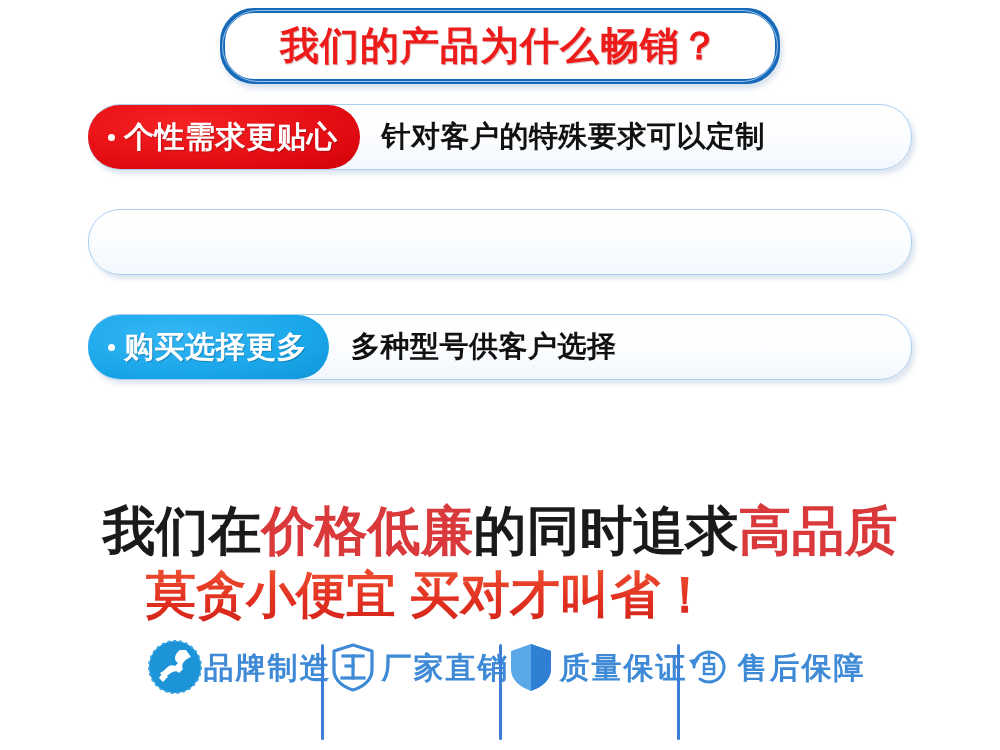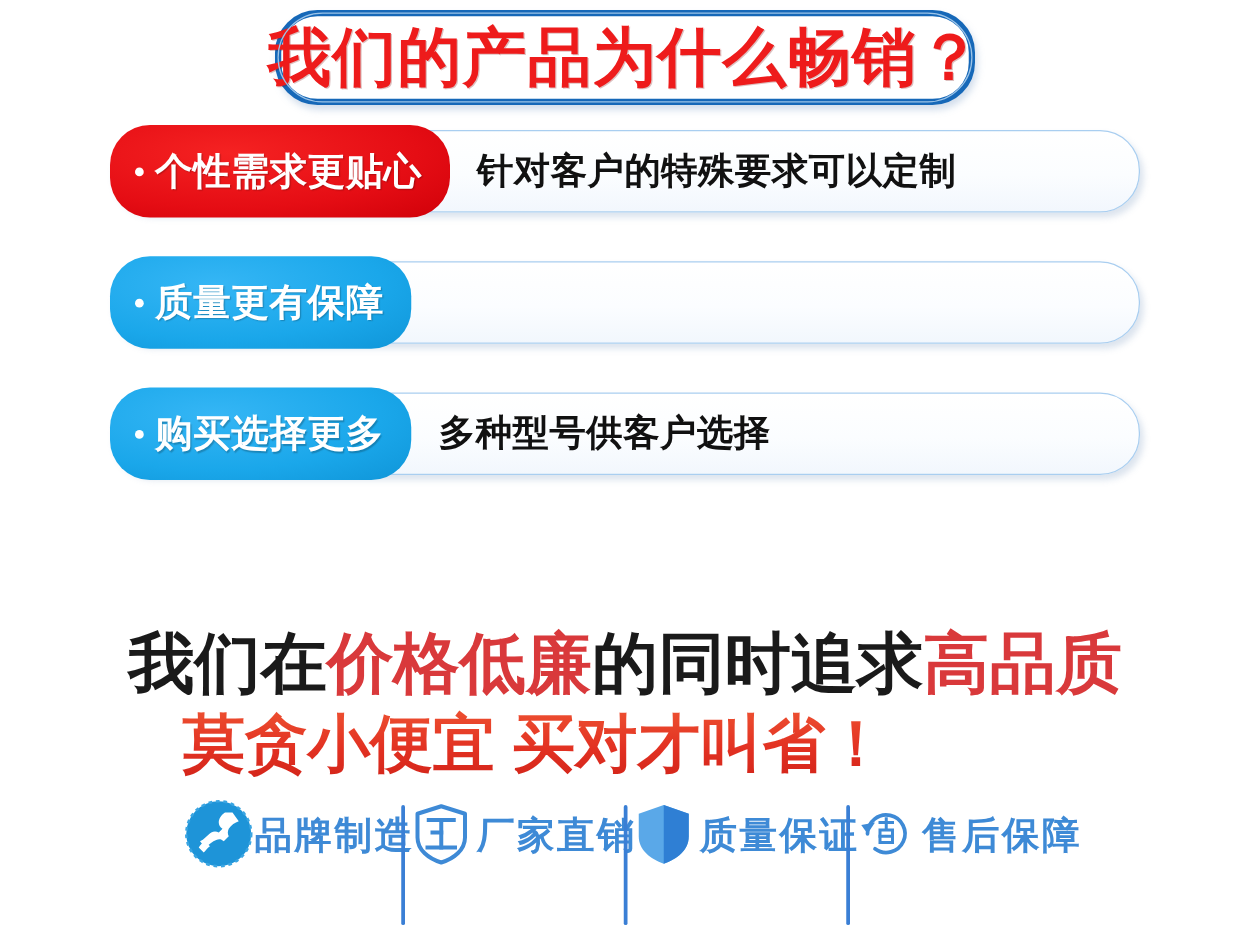--- a/index.html
+++ b/index.html
@@ -39,21 +39,21 @@
   .title-pill::after {
     content: "";
     position: absolute;
     left: -3px; right: -3px; top: -3px; bottom: -3px;
     border: 1px solid #9cc4e8;
     border-radius: 36px;
     pointer-events: none;
   }
   .title-text {
     color: #ee1b1b;
-    font-size: 51px;
+    font-size: 39px;
     font-weight: bold;
     letter-spacing: 1px;
     white-space: nowrap;
     text-shadow: 1px 1px 0 rgba(120,0,0,0.25);
   }
 
   
   .rows {
     position: absolute;
     left: 0;
@@ -66,21 +66,21 @@
     height: 64px;
     margin: 0 auto 39px auto;
     border: 1.5px solid #a9cef0;
     border-radius: 32px;
     background: linear-gradient(180deg, #ffffff 0%, #fbfdff 55%, #f2f7fd 100%);
     box-shadow: 3px 4px 5px rgba(140,165,200,0.30);
     display: flex;
     align-items: center;
   }
   .tag-pill {
-    height: 74px;
+    height: 64px;
     border-radius: 32px;
     display: flex;
     align-items: center;
     padding: 0 22px 0 20px;
     margin-left: -1px;
     box-sizing: border-box;
     white-space: nowrap;
     flex: 0 0 auto;
     position: relative;
     z-index: 2;
@@ -199,24 +199,20 @@
 
   <div class="feature-row">
     <div class="tag-pill red">
       <span class="tag-dot"></span>
       <span class="tag-label">个性需求更贴心</span>
     </div>
     <span class="feature-desc">针对客户的特殊要求可以定制</span>
   </div>
 
   <div class="feature-row">
-    <div class="tag-pill blue">
-      <span class="tag-dot"></span>
-      <span class="tag-label">质量更有保障</span>
-    </div>
   </div>
 
 
   <div class="feature-row">
     <div class="tag-pill blue">
       <span class="tag-dot"></span>
       <span class="tag-label">购买选择更多</span>
     </div>
     <span class="feature-desc">多种型号供客户选择</span>
   </div>

